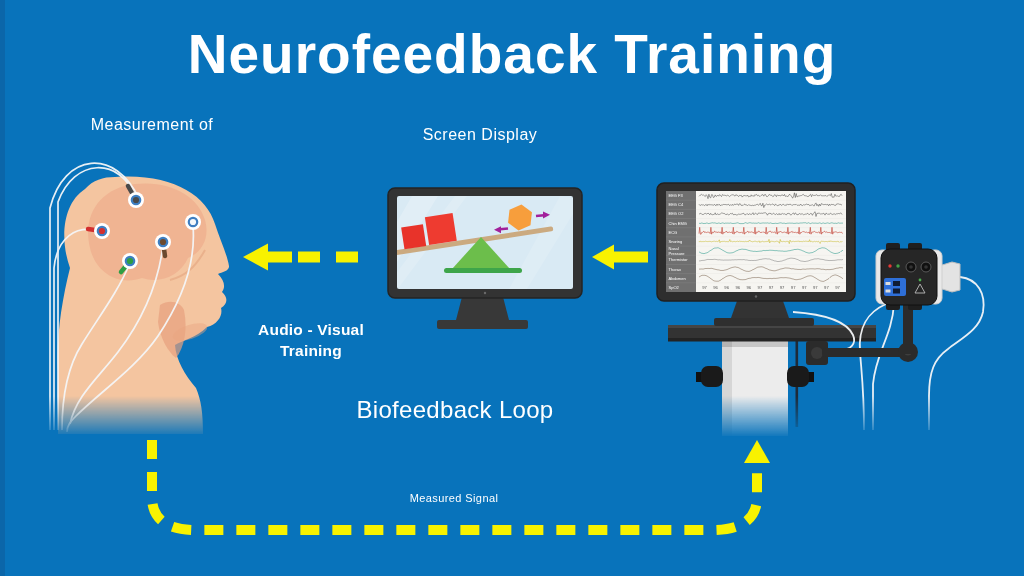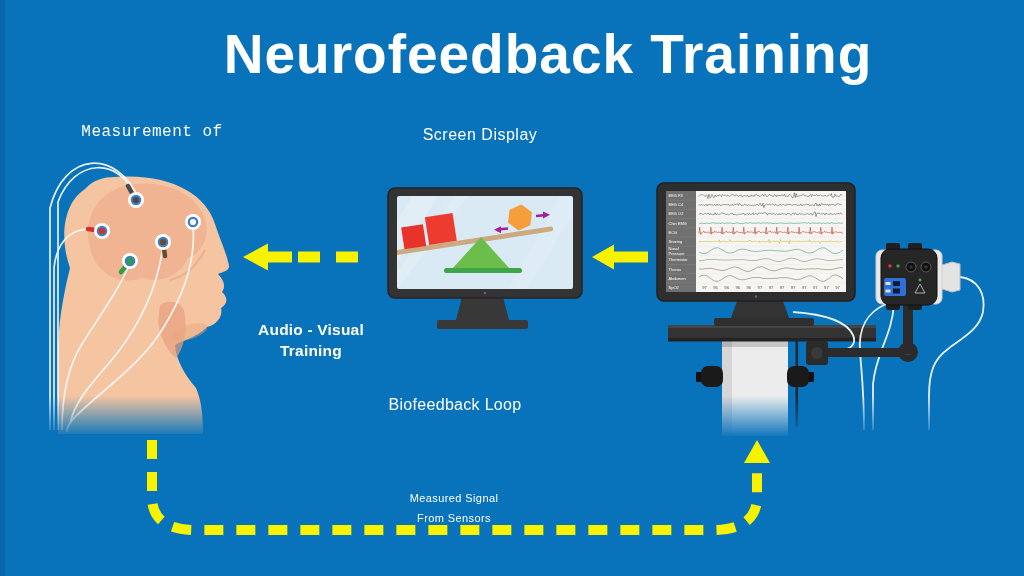--- a/index.html
+++ b/index.html
@@ -1,27 +1,27 @@
 <!DOCTYPE html>
 <html><head>
 <meta charset="utf-8">
 <style>
   html,body{margin:0;padding:0;background:#0873BB;}
   .stage{position:relative;width:1024px;height:576px;background:#0873BB;overflow:hidden;
          font-family:"Liberation Sans",sans-serif;}
   .edge{position:absolute;left:0;top:0;width:5px;height:576px;background:#0B66A9;}
   .art{position:absolute;left:0;top:0;}
   .txt{position:absolute;color:#FFFFFF;text-align:center;transform:translateX(-50%);white-space:nowrap;}
-  .title{left:512px;top:22px;font-size:55px;font-weight:700;letter-spacing:1px;margin-left:36px;}
+  .title{left:512px;top:22px;font-size:55px;font-weight:700;letter-spacing:1px;}
   .lbl{font-size:16px;font-weight:500;letter-spacing:.5px;line-height:21.5px;}
-  .measurement{left:152px;top:122px;font-family:Liberation Mono, monospace;}
+  .measurement{left:152px;top:114px;}
   .screen-display{left:480px;top:124px;text-align:center;}
   .signal-processing{left:827px;top:123px;letter-spacing:.2px;}
   .audio{left:311px;top:274px;font-size:15.5px;font-weight:600;line-height:21px;letter-spacing:.2px;margin-top:45px;}
-  .loop-title{left:455px;top:396px;font-size:16px;font-weight:500;letter-spacing:.3px;}
+  .loop-title{left:455px;top:396px;font-size:24px;font-weight:500;letter-spacing:.3px;}
   .measured{left:454px;top:488px;font-size:11px;font-weight:500;line-height:20px;letter-spacing:.4px;}
   .eeg-screen{position:absolute;left:666px;top:191px;}
   .eeg-screen text{font-family:"Liberation Sans",sans-serif;}
 </style>
 </head>
 <body>
 
 <div class="stage">
   <div class="edge"></div>
 
@@ -284,15 +284,14 @@
 
   <div class="txt audio">
     <span style="display:block">Audio - Visual</span>
     <span style="display:block">Training</span>
   </div>
 
   <div class="txt loop-title">Biofeedback Loop</div>
 
   <div class="txt measured">
     <span style="display:block">Measured Signal</span>
-    <span style="display:block">From Sensors</span>
   </div>
 </div>
 
 </body></html>

